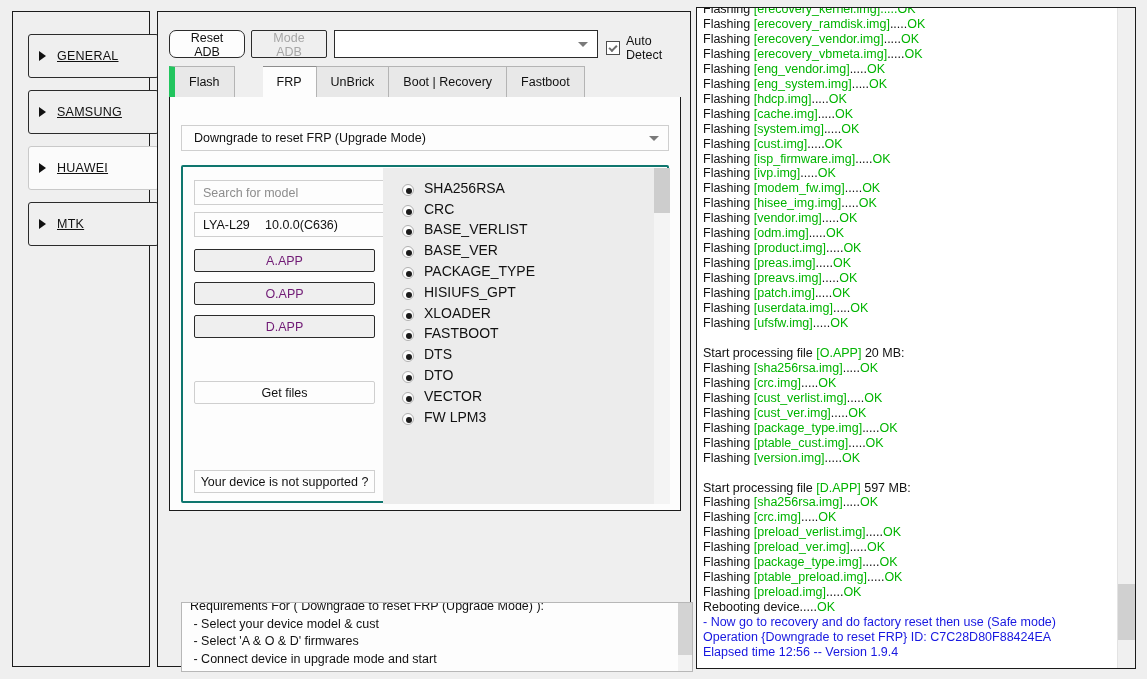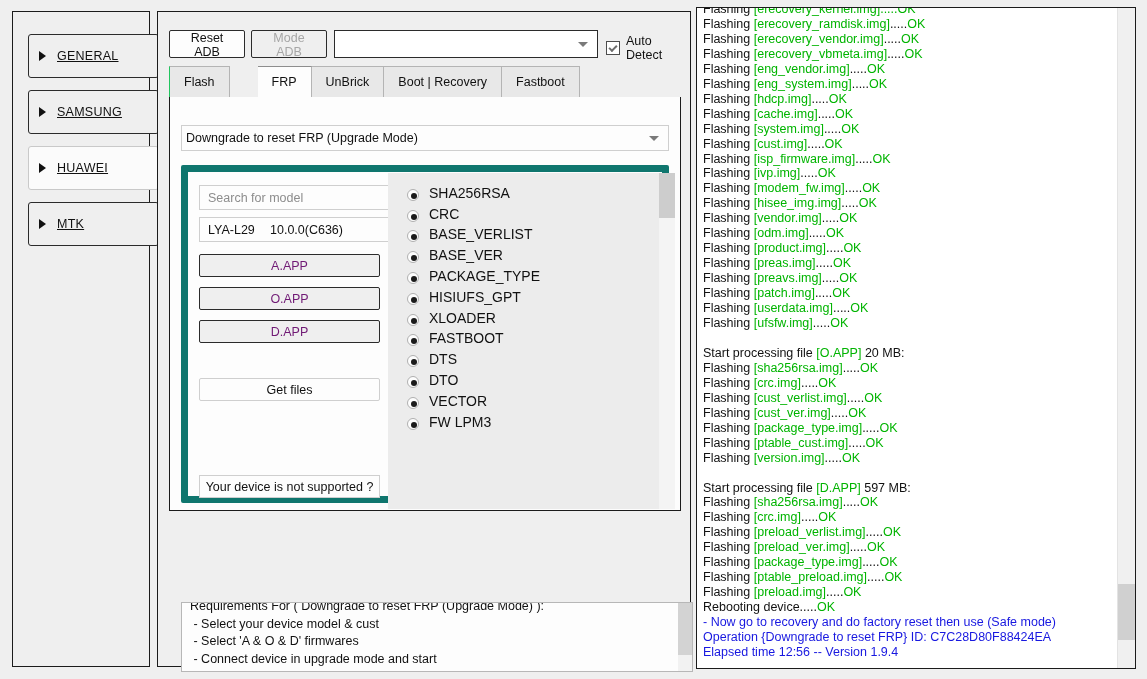--- a/index.html
+++ b/index.html
@@ -64,21 +64,21 @@
     background: #fdfdfd;
     border: 1px solid #2b2b2b;
     border-radius: 2px;
     font-size: 12.5px;
     font-family: "Liberation Sans", sans-serif;
     color: #111;
     padding: 0 10px;
     cursor: pointer;
   }
   .tb-btn.disabled { color: #a6a6a6; background: #efefef; cursor: default; }
-  #reset-adb { position: absolute; left: 0; top: 0; width: 76px; }
+  #reset-adb { position: absolute; left: 0; top: 0; width: 76px; border-radius: 7px; }
   #scan-adb  { position: absolute; left: 82px; top: 0; width: 76px; }
   #dev-combo {
     position: absolute; left: 165px; top: 0;
     width: 264px; height: 28px;
     background: #ffffff;
     border: 1px solid #2b2b2b;
     cursor: pointer;
   }
   .combo-arrow {
     position: absolute; right: 9px; top: 50%;
@@ -120,21 +120,21 @@
     height: 32px;
     background: #e8e8e8;
     border: 1px solid #b4b4b4;
     border-bottom: 1px solid #1b1b1b;
     border-left: none;
     display: flex; align-items: center; justify-content: center;
     padding: 0 14px;
     font-size: 12.5px;
     cursor: pointer;
   }
-  .tab:first-child { border-left: 1px solid #22c55e; }
+  .tab:first-child { border-left: 6px solid #22c55e; }
   .tab.active {
     background: #fdfdfd;
     border-bottom: 1px solid #404040;
     border-top-color: #8e8e8e;
     margin-left: 28px;
   }
 
   
   #tabbody {
     position: absolute; left: 11px; top: 85px;
@@ -142,29 +142,29 @@
     background: #fdfdfd;
     border: 1px solid #1b1b1b;
     border-top: none;
   }
   #mode-combo {
     position: absolute; left: 11px; top: 28px;
     width: 488px; height: 26px;
     background: #fdfdfd;
     border: 1px solid #cfcfcf;
     display: flex; align-items: center;
-    padding-left: 4px;
+    padding-left: 12px;
     font-size: 12.5px;
     cursor: pointer;
   }
 
   #inner-group {
     position: absolute; left: 11px; top: 68px;
     width: 488px; height: 338px;
-    border: 7px solid #0f766e;
+    border: 2px solid #0f766e;
     border-radius: 2px;
     background: #fdfdfd;
   }
   #search-model {
     position: absolute; left: 11px; top: 13px;
     width: 466px; height: 25px;
     background: #fdfdfd;
     border: 1px solid #cfcfcf;
     font-size: 12.5px;
     font-family: "Liberation Sans", sans-serif;
@@ -196,21 +196,21 @@
     border-radius: 2px;
     cursor: pointer;
     background: #efefef;
   }
   .app-btn.dis { border: 1px solid #2b2b2b; color: #701a75; cursor: default; }
   .app-btn.light { border: 1px solid #cfcfcf; background: #fdfdfd; }
   #btn-a { top: 82px; }
   #btn-o { top: 115px; }
   #btn-d { top: 148px; }
   #btn-clear { top: 181px; color: #ee0000; }
-  #btn-getfiles { top: 206px; color: #111; }
+  #btn-getfiles { top: 214px; color: #111; }
   #btn-unsupported {
     position: absolute; left: 11px; top: 303px;
     width: 181px; height: 23px;
     border: 1px solid #cfcfcf;
     background: #fdfdfd;
     font-size: 12.5px;
     display: flex; align-items: center; justify-content: center;
     cursor: pointer;
   }
 

